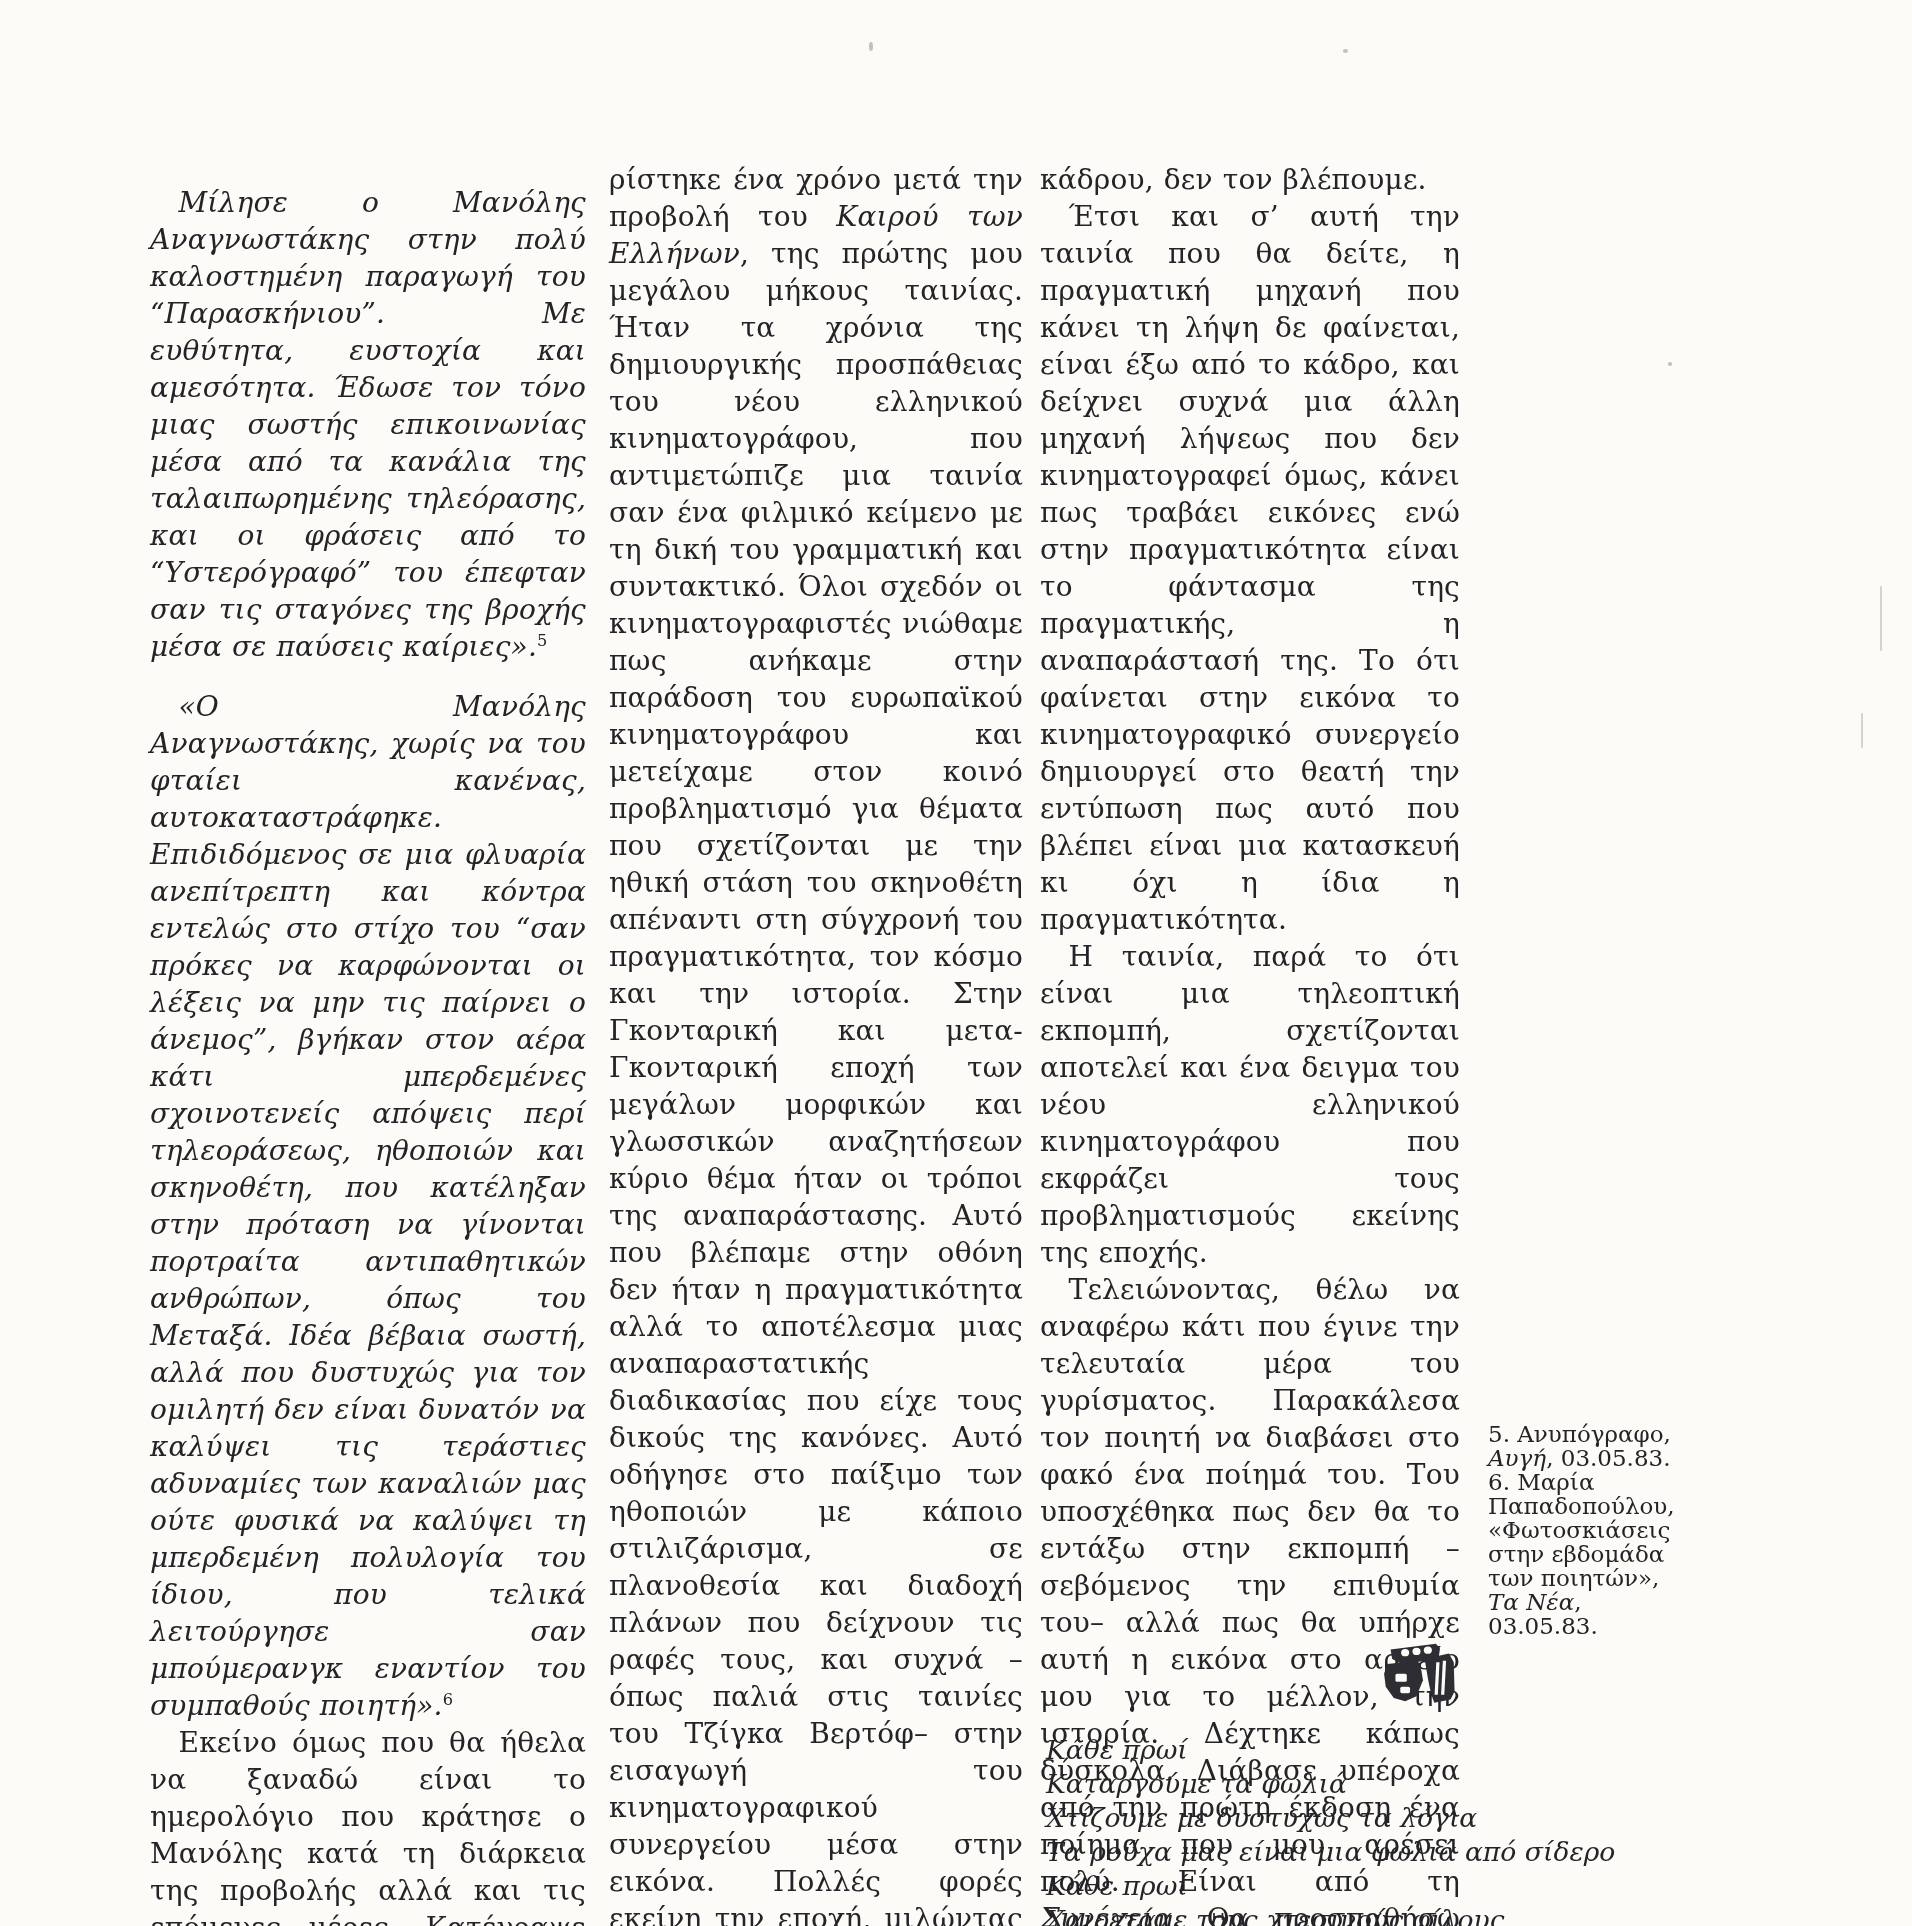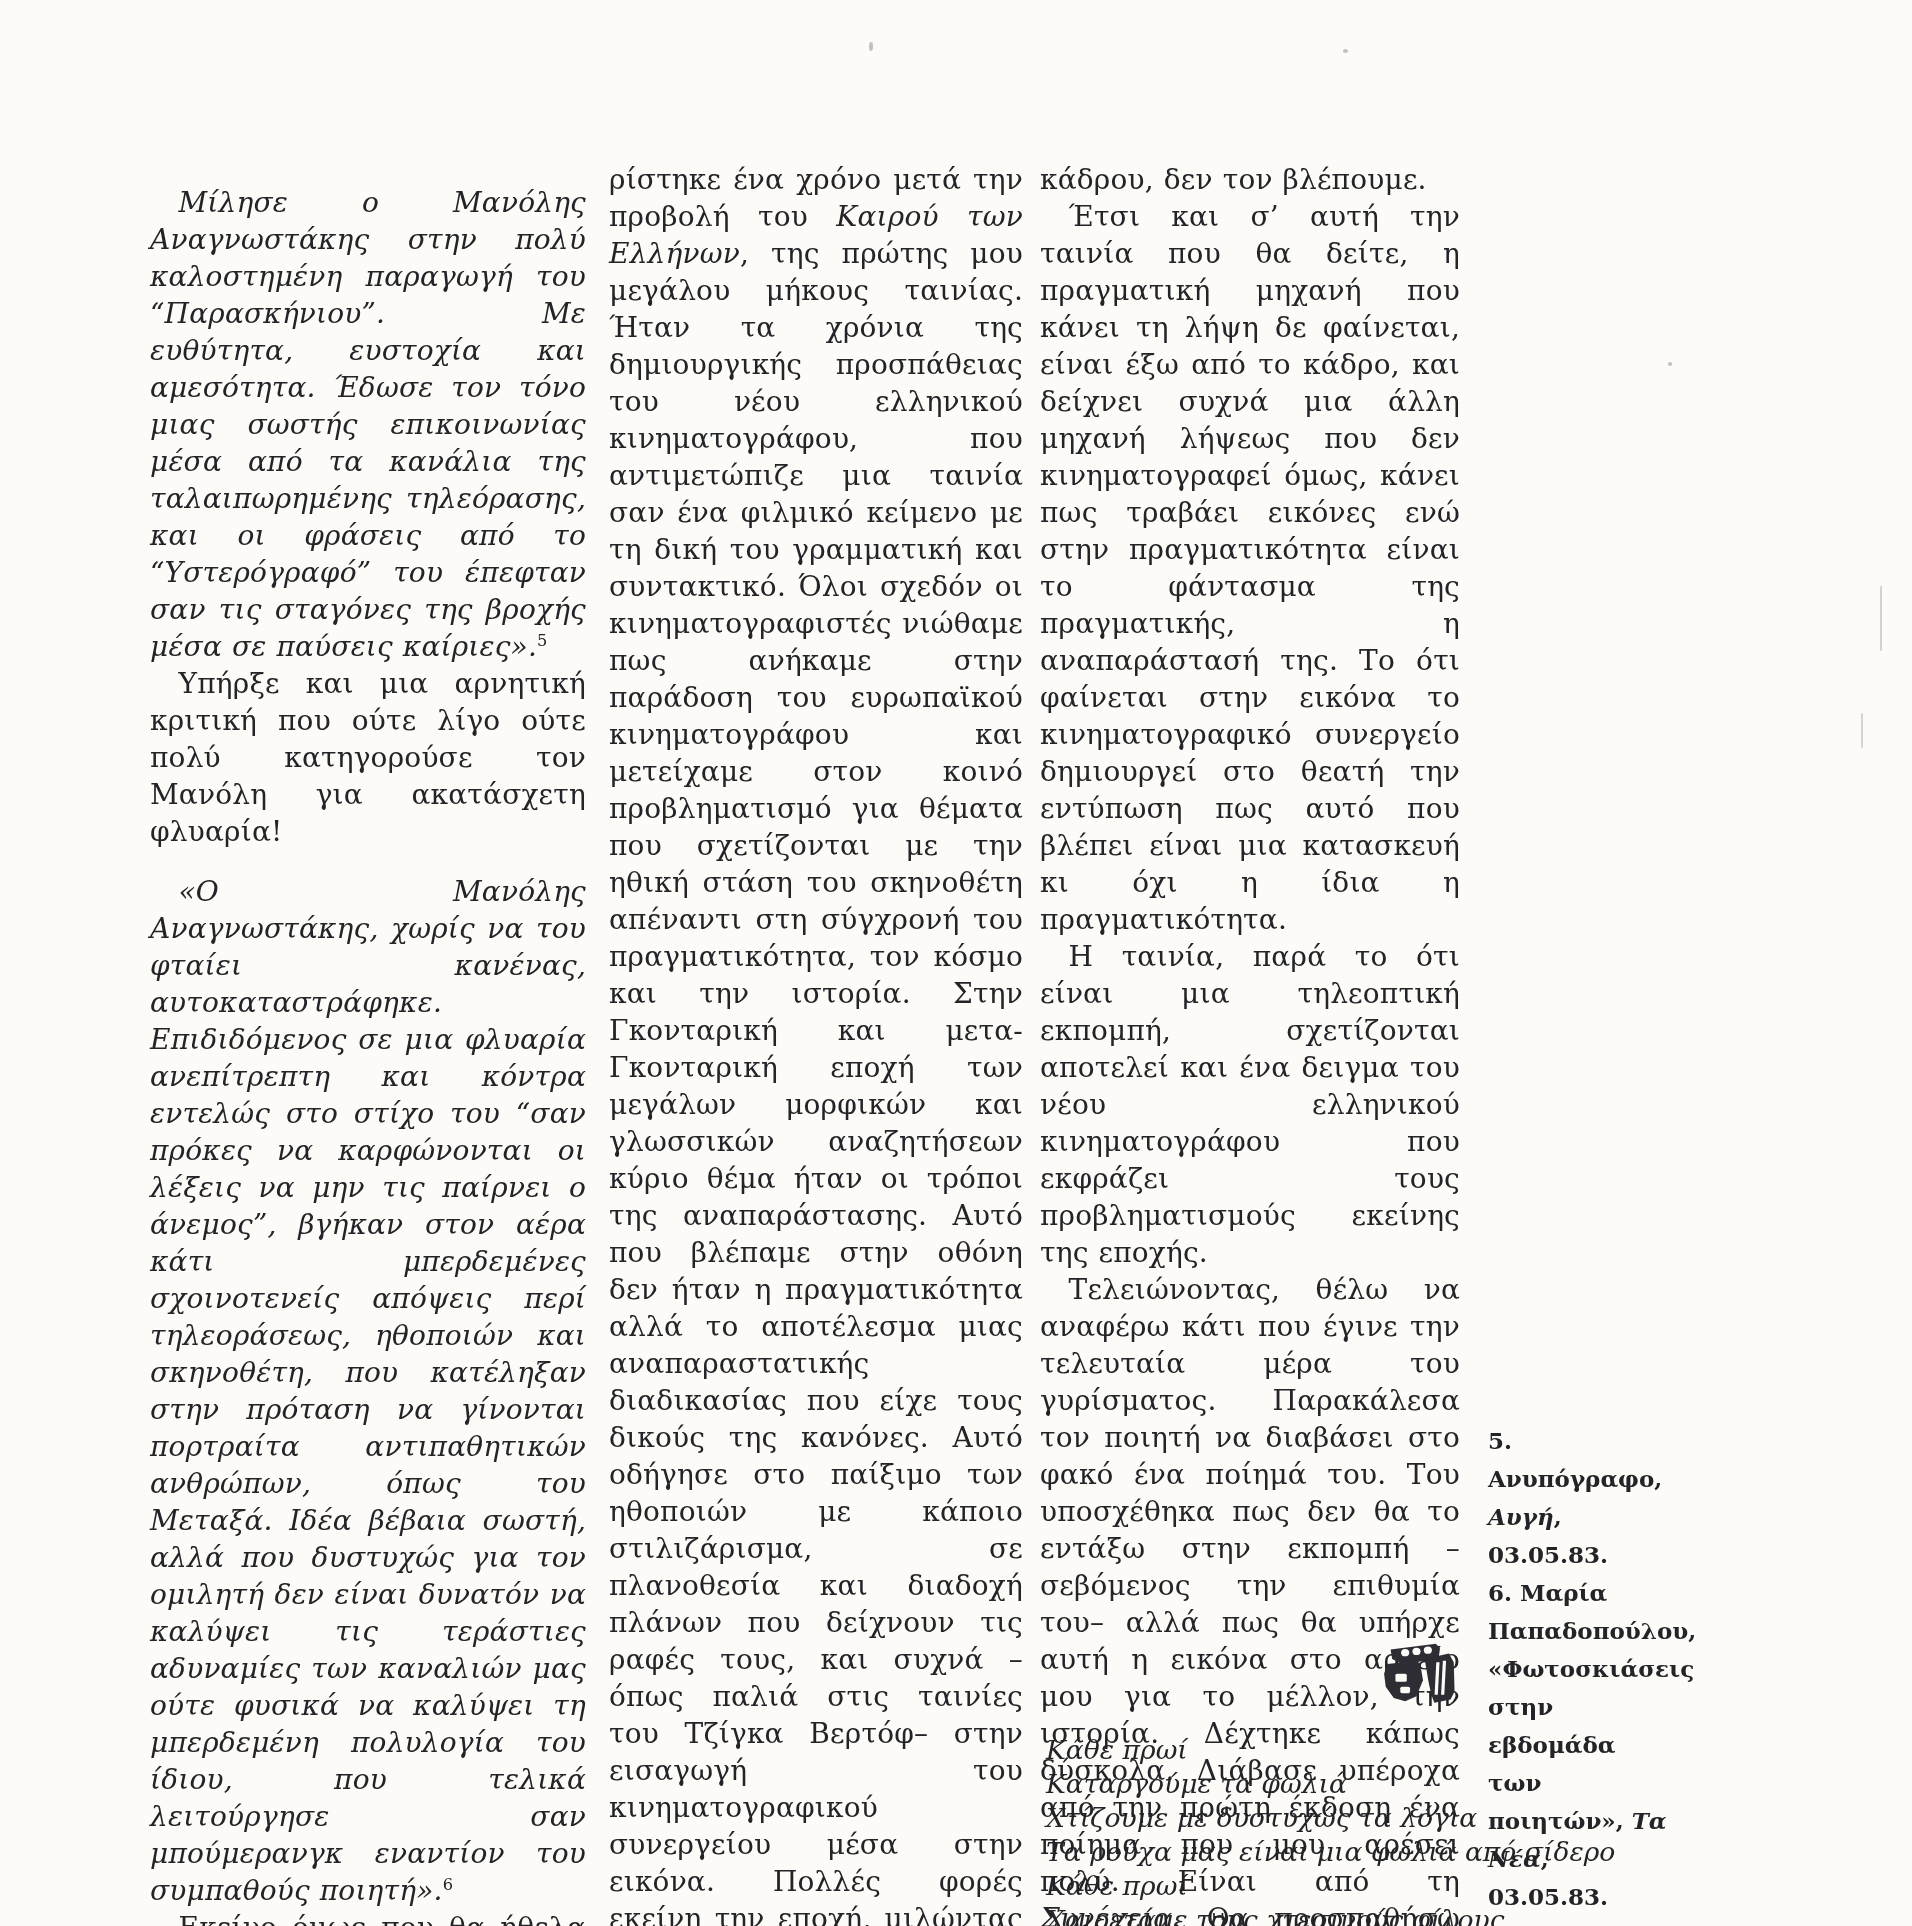--- a/index.html
+++ b/index.html
@@ -21,23 +21,22 @@
   }
   .col1 { left:150px;  width:436px; }
   .col2 { left:609px; width:414px; }
   .col3 { left:1040px; width:420px; }
   .col p { text-indent:28.5px; }
   .col p.cont { text-indent:0; }
   .it { font-style:italic;margin-top:23px; }
   sup.fn { font-size:0.58em; vertical-align:super; line-height:0; font-style:normal; }
   .margin-note {
     position:absolute; left:1488px; top:1422px; width:185px;
-    font-size:23px; line-height:38px;
+    font-size:23px; line-height:24px;
     text-align:left;
-    font-weight:bold;
   }
   .poem {
     position:absolute; left:1046px; top:1733px;
     font-style:italic;
     font-size:26.6px; line-height:34px;
     white-space:nowrap;
   }
   .dingbat {
     position:absolute; left:1376px; top:1638px;
     width:81px; height:73px;
@@ -47,21 +46,20 @@
   .speck { position:absolute; background:#55555a; border-radius:50%; opacity:.35; }
   .streak { position:absolute; background:#6a6a6e; opacity:.28; border-radius:1.5px; }
 </style>
 </head>
 <body>
 
 <div class="page">
 
   <div class="col col1">
     <p class="it"><span>Μίλησε ο Μανόλης Αναγνωστάκης στην πολύ καλοστημένη παραγωγή του “Παρασκήνιου”. Με ευθύτητα, ευστοχία και αμεσότητα. Έδωσε τον τόνο μιας σωστής επικοινωνίας μέσα από τα κανάλια της ταλαιπωρημένης τηλεόρασης, και οι φράσεις από το “Υστερόγραφό” του έπεφταν σαν τις σταγόνες της βροχής μέσα σε παύσεις καίριες».</span><sup class="fn">5</sup></p>
-    <p>Υπήρξε και μια αρνητική κριτική που ούτε λίγο ούτε πολύ κατηγορούσε τον Μανόλη για ακατάσχετη φλυαρία!</p>
     <p class="it"><span>«Ο Μανόλης Αναγνωστάκης, χωρίς να του φταίει κανένας, αυτοκαταστράφηκε. Επιδιδόμενος σε μια φλυαρία ανεπίτρεπτη και κόντρα εντελώς στο στίχο του “σαν πρόκες να καρφώνονται οι λέξεις να μην τις παίρνει ο άνεμος”, βγήκαν στον αέρα κάτι μπερδεμένες σχοινοτενείς απόψεις περί τηλεοράσεως, ηθοποιών και σκηνοθέτη, που κατέληξαν στην πρόταση να γίνονται πορτραίτα αντιπαθητικών ανθρώπων, όπως του Μεταξά. Ιδέα βέβαια σωστή, αλλά που δυστυχώς για τον ομιλητή δεν είναι δυνατόν να καλύψει τις τεράστιες αδυναμίες των καναλιών μας ούτε φυσικά να καλύψει τη μπερδεμένη πολυλογία του ίδιου, που τελικά λειτούργησε σαν μπούμερανγκ εναντίον του συμπαθούς ποιητή».</span><sup class="fn">6</sup></p>
     <p>Εκείνο όμως που θα ήθελα να ξαναδώ είναι το ημερολόγιο που κράτησε ο Μανόλης κατά τη διάρκεια της προβολής αλλά και τις επόμενες μέρες. Κατέγραψε τα τηλεφωνήματα που δέχτηκε με απόλυτη ακρίβεια. Μας διάβασε κάποτε μερικά αποσπάσματα. Θυμάμαι τον ενθουσιασμό του Παπαδίτσα, του Σαχτούρη, του Ζάννα. Για την ιστορία αναφέρω την ημερομηνία προβολής, που ήταν η 28/4/1983, και την ακροαματικότητα, που έφτασε 8% σε μια εποχή που υπήρχαν μόνο κρατικά κανάλια.</p>
 
   </div>
 
   <div class="col col2">
     <p class="cont"><span>ρίστηκε ένα χρόνο μετά την προβολή του </span><span class="it">Καιρού των Ελλήνων</span><span>, της πρώτης μου μεγάλου μήκους ταινίας. Ήταν τα χρόνια της δημιουργικής προσπάθειας του νέου ελληνικού κινηματογράφου, που αντιμετώπιζε μια ταινία σαν ένα φιλμικό κείμενο με τη δική του γραμματική και συντακτικό. Όλοι σχεδόν οι κινηματογραφιστές νιώθαμε πως ανήκαμε στην παράδοση του ευρωπαϊκού κινηματογράφου και μετείχαμε στον κοινό προβληματισμό για θέματα που σχετίζονται με την ηθική στάση του σκηνοθέτη απέναντι στη σύγχρονή του πραγματικότητα, τον κόσμο και την ιστορία. Στην Γκονταρική και μετα-Γκονταρική εποχή των μεγάλων μορφικών και γλωσσικών αναζητήσεων κύριο θέμα ήταν οι τρόποι της αναπαράστασης. Αυτό που βλέπαμε στην οθόνη δεν ήταν η πραγματικότητα αλλά το αποτέλεσμα μιας αναπαραστατικής διαδικασίας που είχε τους δικούς της κανόνες. Αυτό οδήγησε στο παίξιμο των ηθοποιών με κάποιο στιλιζάρισμα, σε πλανοθεσία και διαδοχή πλάνων που δείχνουν τις ραφές τους, και συχνά –όπως παλιά στις ταινίες του Τζίγκα Βερτόφ– στην εισαγωγή του κινηματογραφικού συνεργείου μέσα στην εικόνα. Πολλές φορές εκείνη την εποχή, μιλώντας για τους τρόπους αναπαράστασης, ξανακοιτούσαμε την περίφημη ζωγραφιά </span></p>
   </div>
 
   <div class="col col3">

